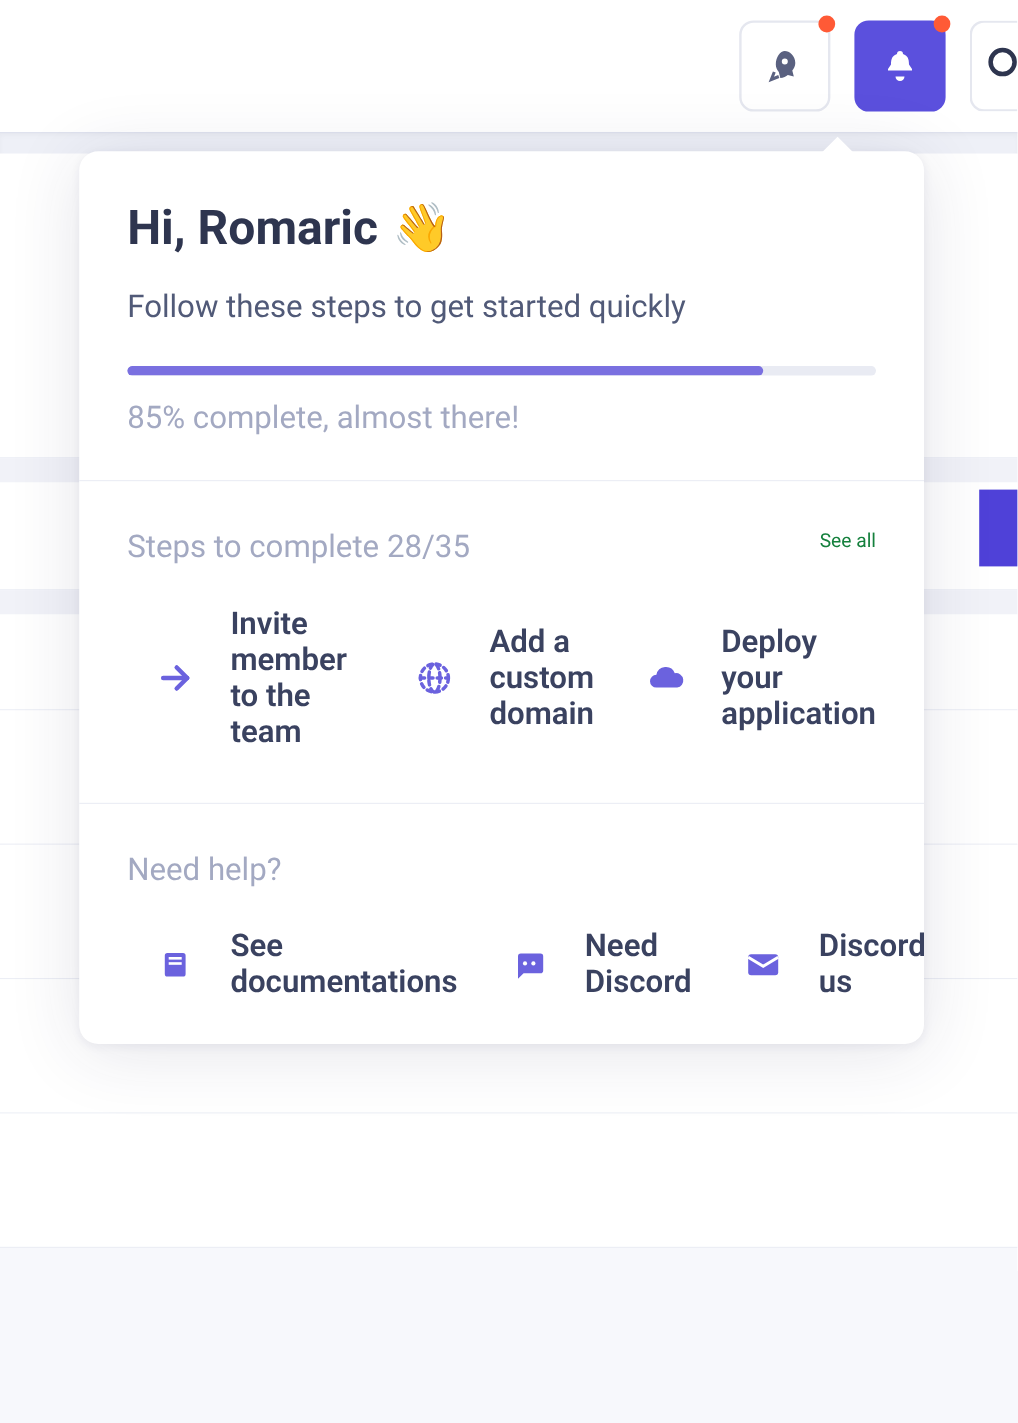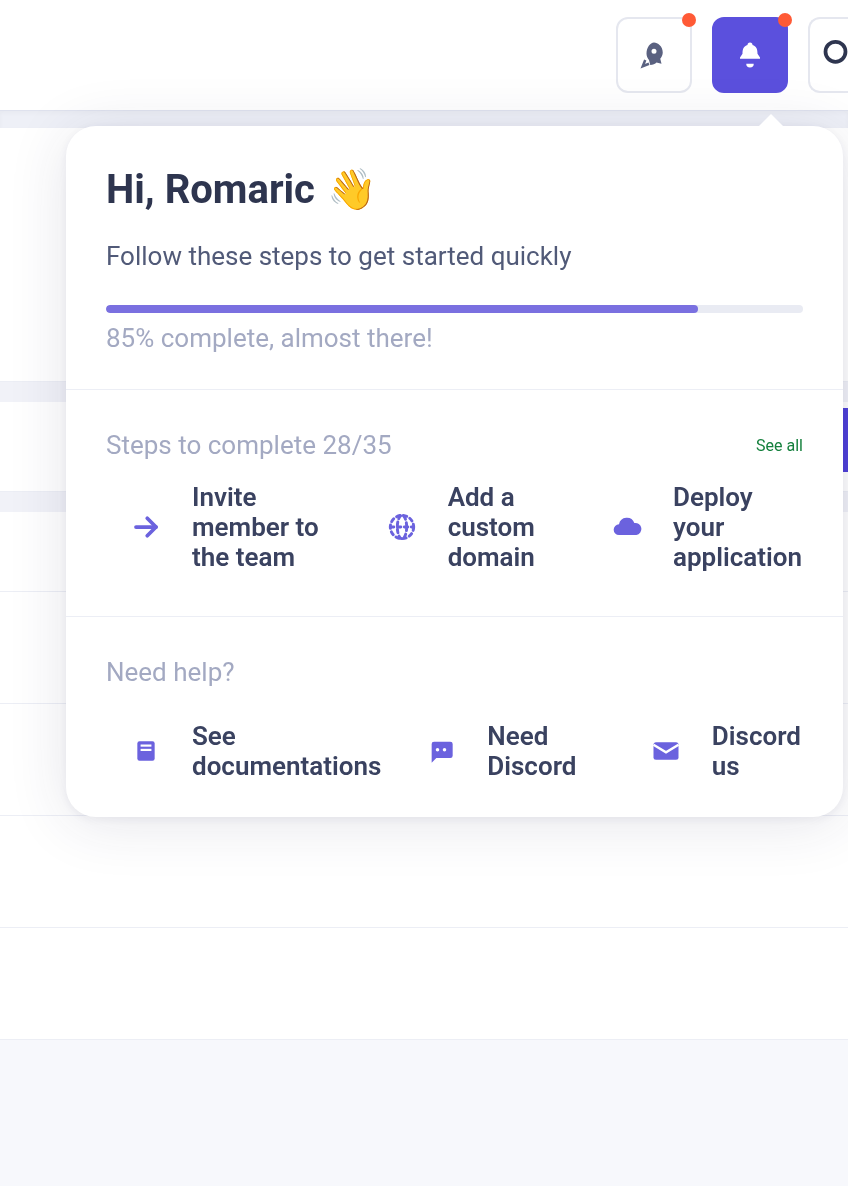--- a/index.html
+++ b/index.html
@@ -97,23 +97,23 @@
     width: 32px;
     height: 64px;
     background: #4f41d8;
   }
 
   
   .popover {
     position: absolute;
     top: 126px;
     left: 66px;
-    width: 777px;
-    background: #fff;
-    border-radius: 30px;
+    width: 704px;
+    background: #fff;
+    border-radius: 16px;
     box-shadow: 0 6px 60px rgba(40,40,80,0.12), 0 2px 8px rgba(40,40,80,0.06);
   }
   .popover::before {
     content: '';
     position: absolute;
     top: -12px;
     right: 58px;
     width: 0; height: 0;
     border-left: 14px solid transparent;
     border-right: 14px solid transparent;
@@ -151,30 +151,29 @@
     border-radius: 4px;
     overflow: hidden;
   }
   .progress-fill {
     height: 100%;
     background: #7a70e0;
     border-radius: 4px;
   }
 
   .progress-text {
-    margin-top: 10px;
+    margin-top: 21px;
     font-size: 26px;
     color: #a3a9c2;
   }
 
   .section-header {
     display: flex;
     justify-content: space-between;
-    align-items: center;
-    margin-bottom: 22px;
+    margin-bottom: 34px;
   }
   .section-title {
     font-size: 26px;
     color: #a3a9c2;
   }
   .see-all {
     font-size: 16px;
     color: #15803d;
     cursor: pointer;
   }

